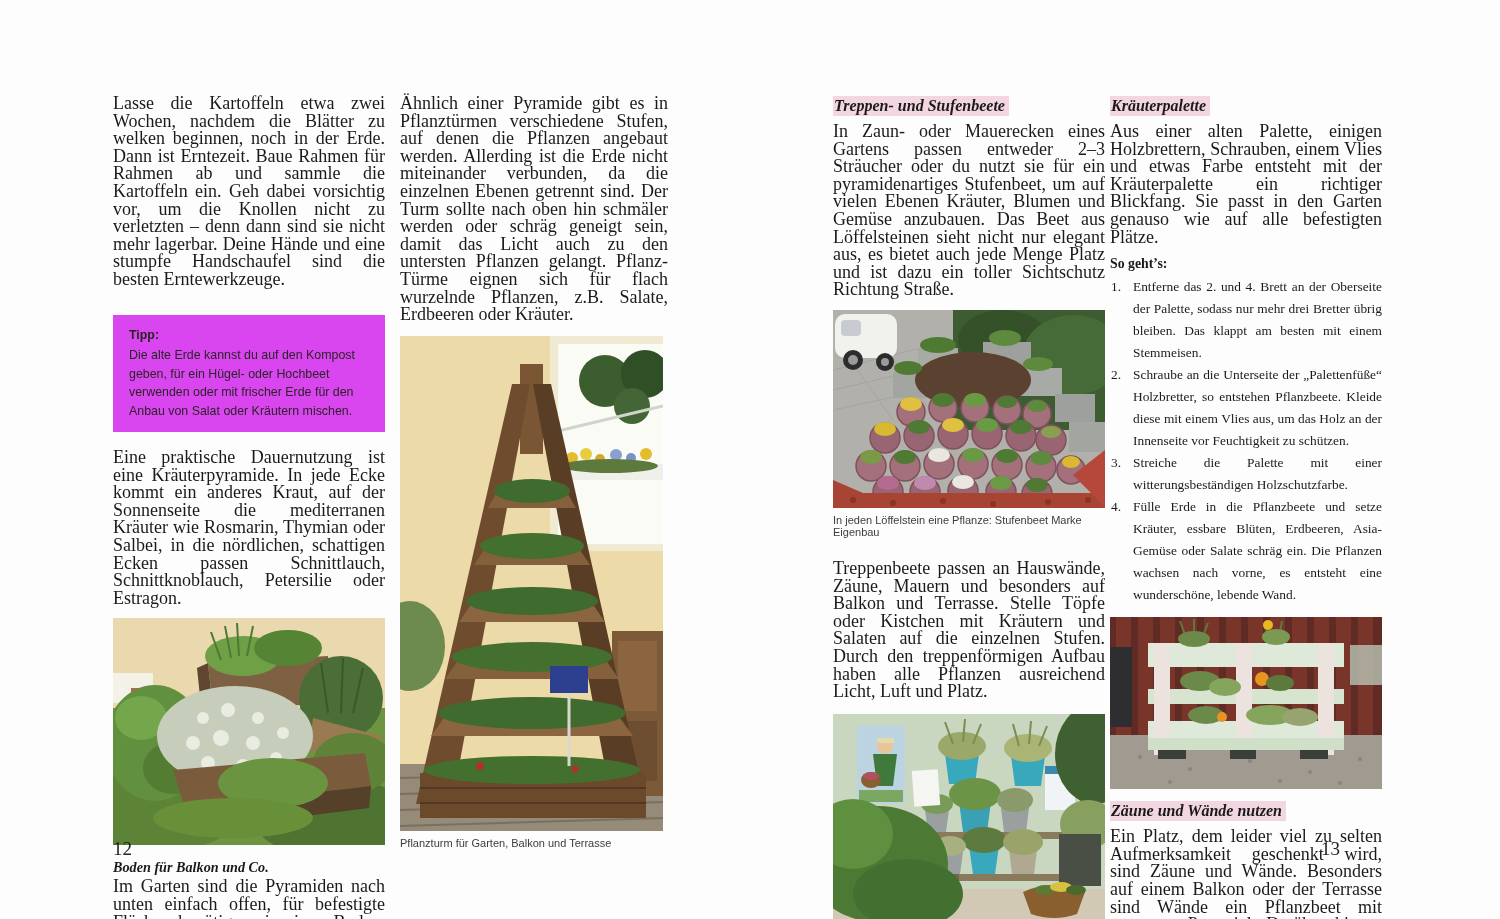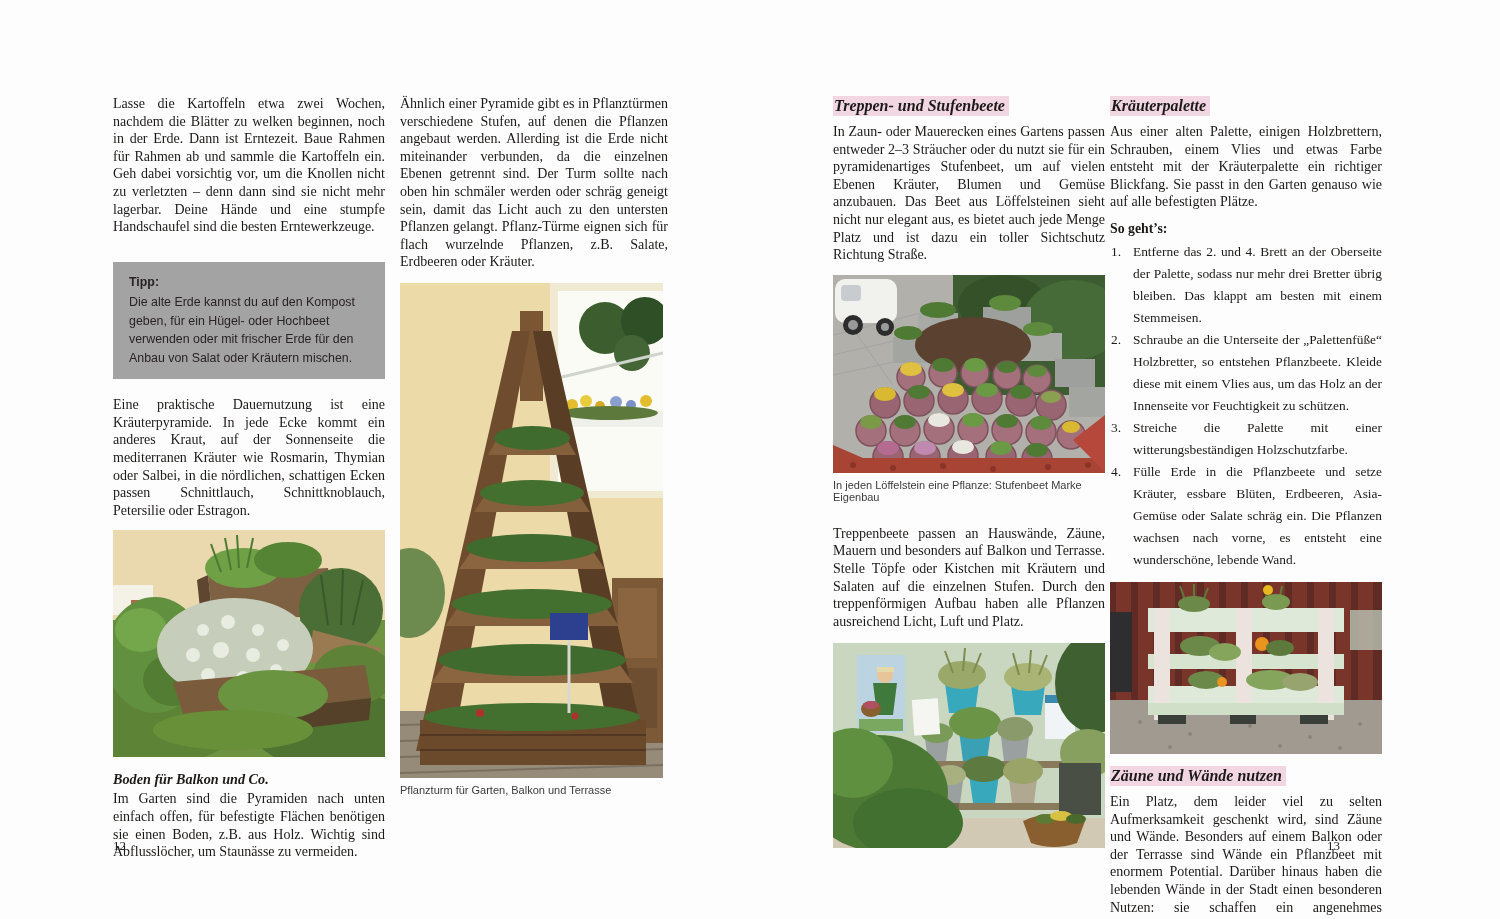--- a/index.html
+++ b/index.html
@@ -1,32 +1,32 @@
 <!DOCTYPE html>
 <html lang="de"><head>
 <meta charset="utf-8">
 <style>
   html,body{margin:0;padding:0;background:#ffffff;}
   #spread{position:relative;width:1500px;height:919px;background:#fdfdfd;overflow:hidden;
           font-family:"Liberation Serif","DejaVu Serif",serif;color:#1c1a19;}
   .col{position:absolute;top:95px;}
-  .body-text{font-size:14px;line-height:17.6px;text-align:justify;hyphens:auto;-webkit-hyphens:auto;margin:0 0 0 0;}
+  .body-text{font-size:18px;line-height:17.6px;text-align:justify;hyphens:auto;-webkit-hyphens:auto;margin:0 0 0 0;}
   .heading{display:inline;font-size:16px;font-weight:bold;font-style:italic;
            background:#f2d7e3;padding:1px 4px 2px 1px;line-height:22px;}
   .heading-row{margin-bottom:6px;}
   .subheading{font-size:14.2px;font-style:italic;margin:14px 0 2px 0;font-weight:bold;}
   .steps-label{font-weight:bold;font-size:13.8px;margin:10px 0 4px 0;}
   ol.steps{list-style:none;counter-reset:s;margin:0;padding:0;font-size:13.4px;line-height:22px;}
   ol.steps li{counter-increment:s;position:relative;padding-left:23px;text-align:justify;hyphens:auto;margin:0;}
   ol.steps li::before{content:counter(s) ".";position:absolute;left:1px;}
-  .tip-box{background:#a3a3a3;padding:11px 16px 12px 16px;
+  .tip-box{background:#d946ef;padding:11px 16px 12px 16px;
            font-family:"Liberation Sans","DejaVu Sans",sans-serif;font-size:12.4px;line-height:18.5px;color:#2a2326;}
   .tip-label{font-weight:bold;margin-bottom:2px;}
   .caption{font-family:"Liberation Sans","DejaVu Sans",sans-serif;font-size:11px;color:#3c3c3c;margin-top:6px;}
-  .page-number{position:absolute;font-size:13px;color:#222;}
+  .page-number{position:absolute;font-size:19px;color:#222;}
   .photo{display:block;}
   svg{display:block;}
 </style>
 </head>
 <body>
 
 <div id="spread">
 
   <div class="col" style="left:113px;width:272px;">
     <p class="body-text">Lasse die Kartoffeln etwa zwei Wochen, nachdem die Blätter zu welken beginnen, noch in der Erde. Dann ist Erntezeit. Baue Rahmen für Rahmen ab und sammle die Kartoffeln ein. Geh dabei vorsichtig vor, um die Knollen nicht zu verletzten – denn dann sind sie nicht mehr lagerbar.  Deine Hände und eine stumpfe Handschaufel sind die besten Erntewerkzeuge.</p>

